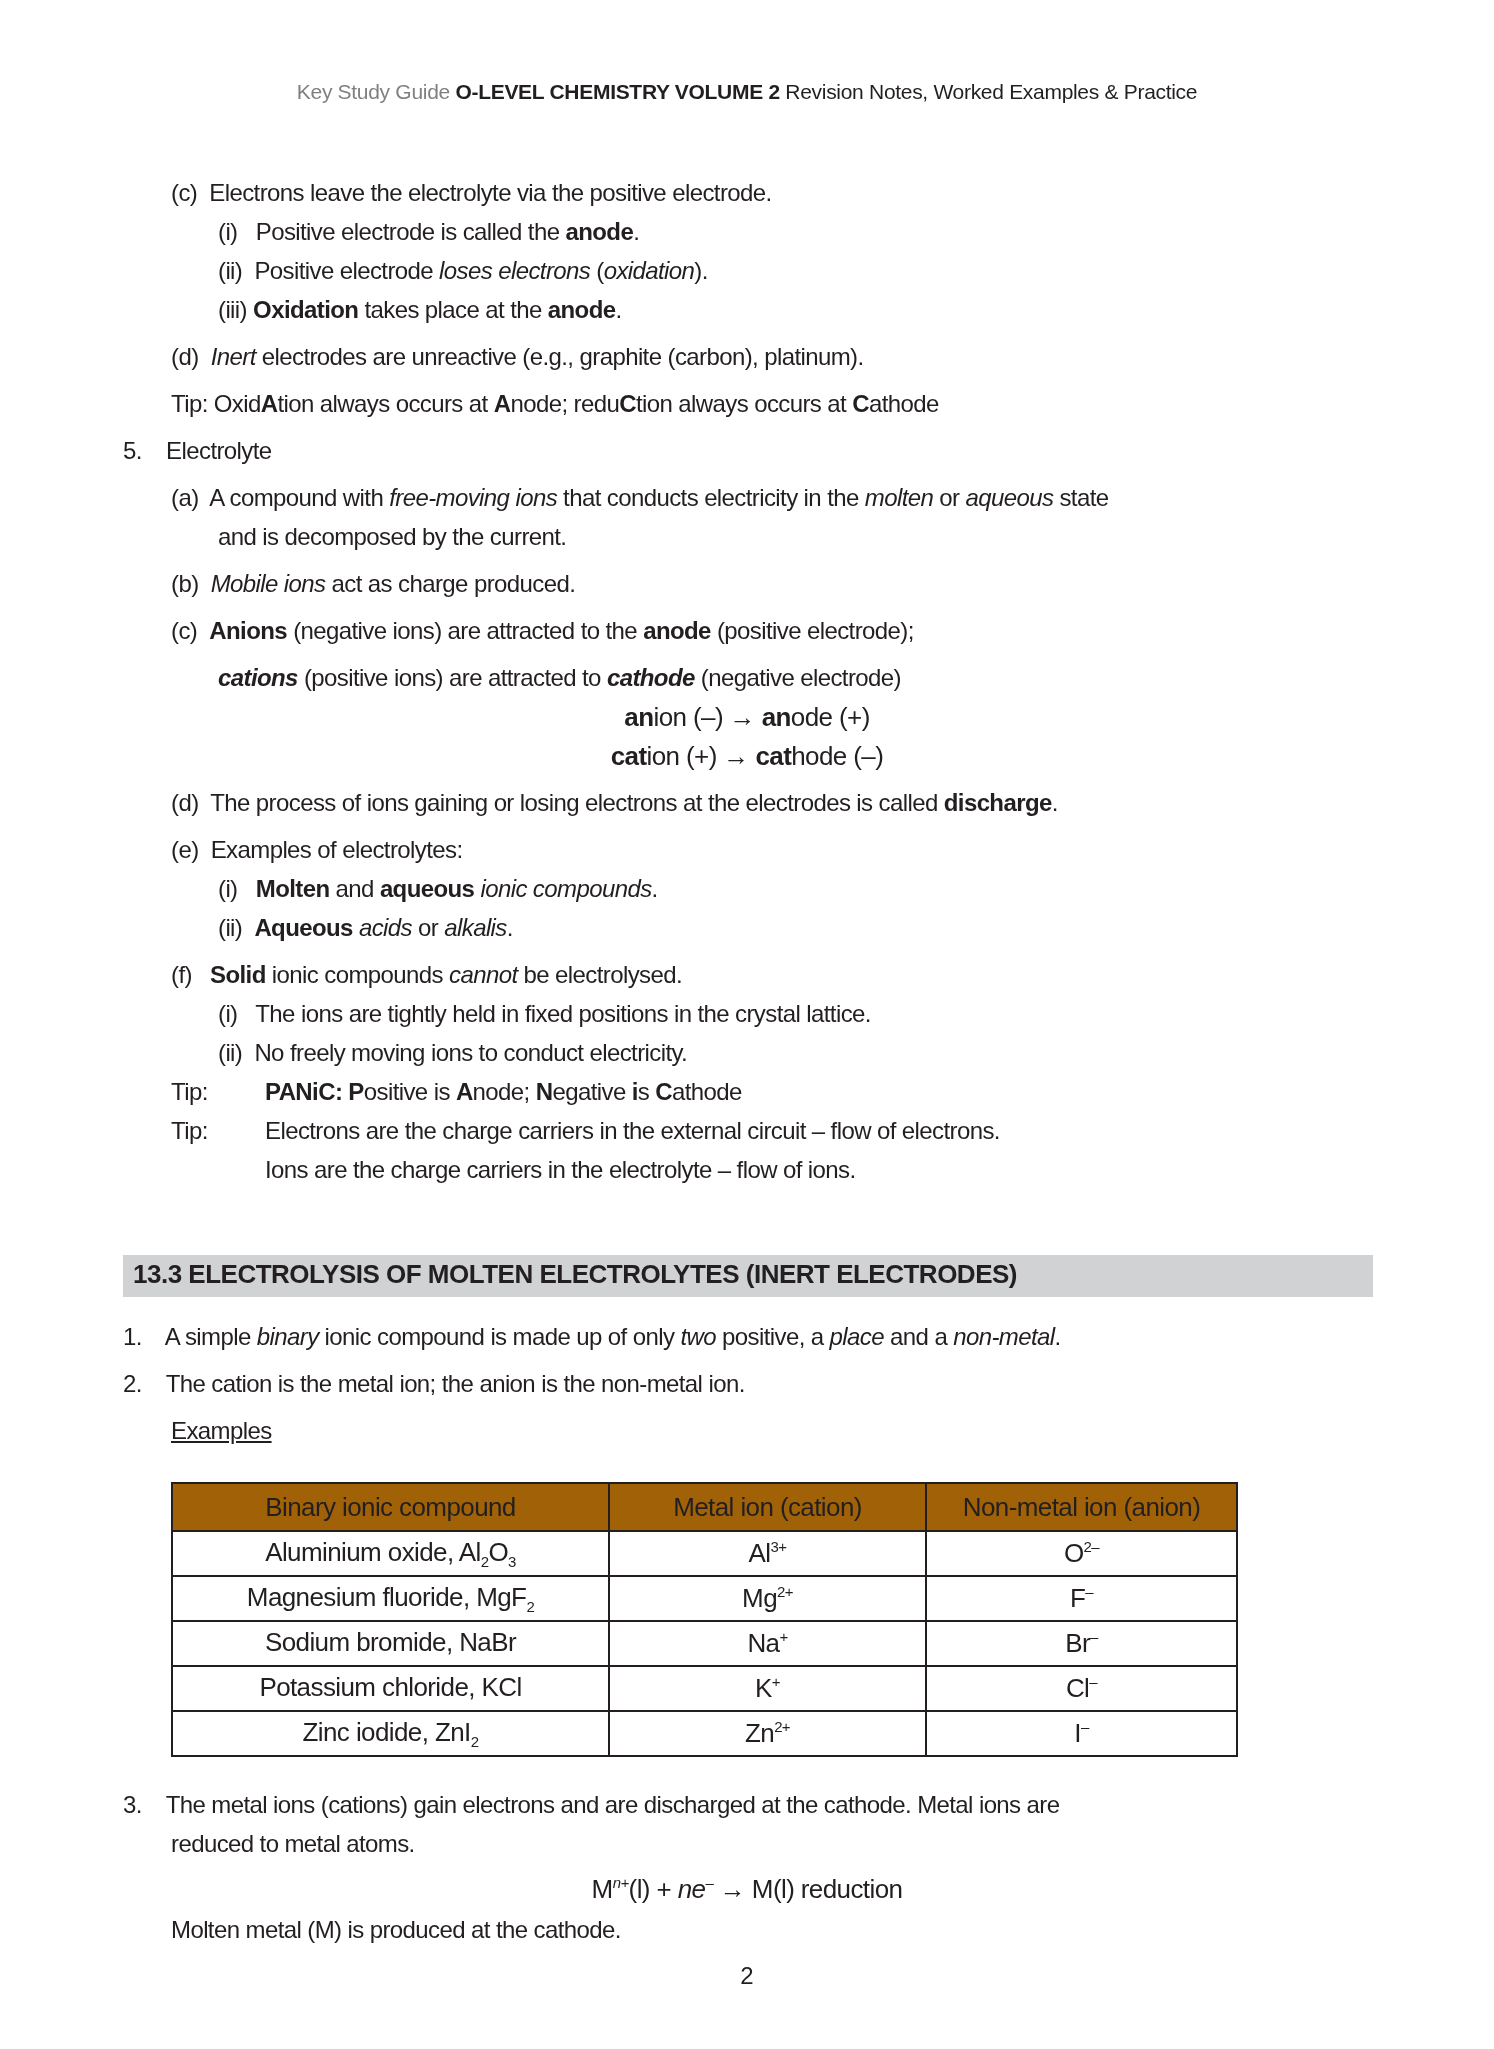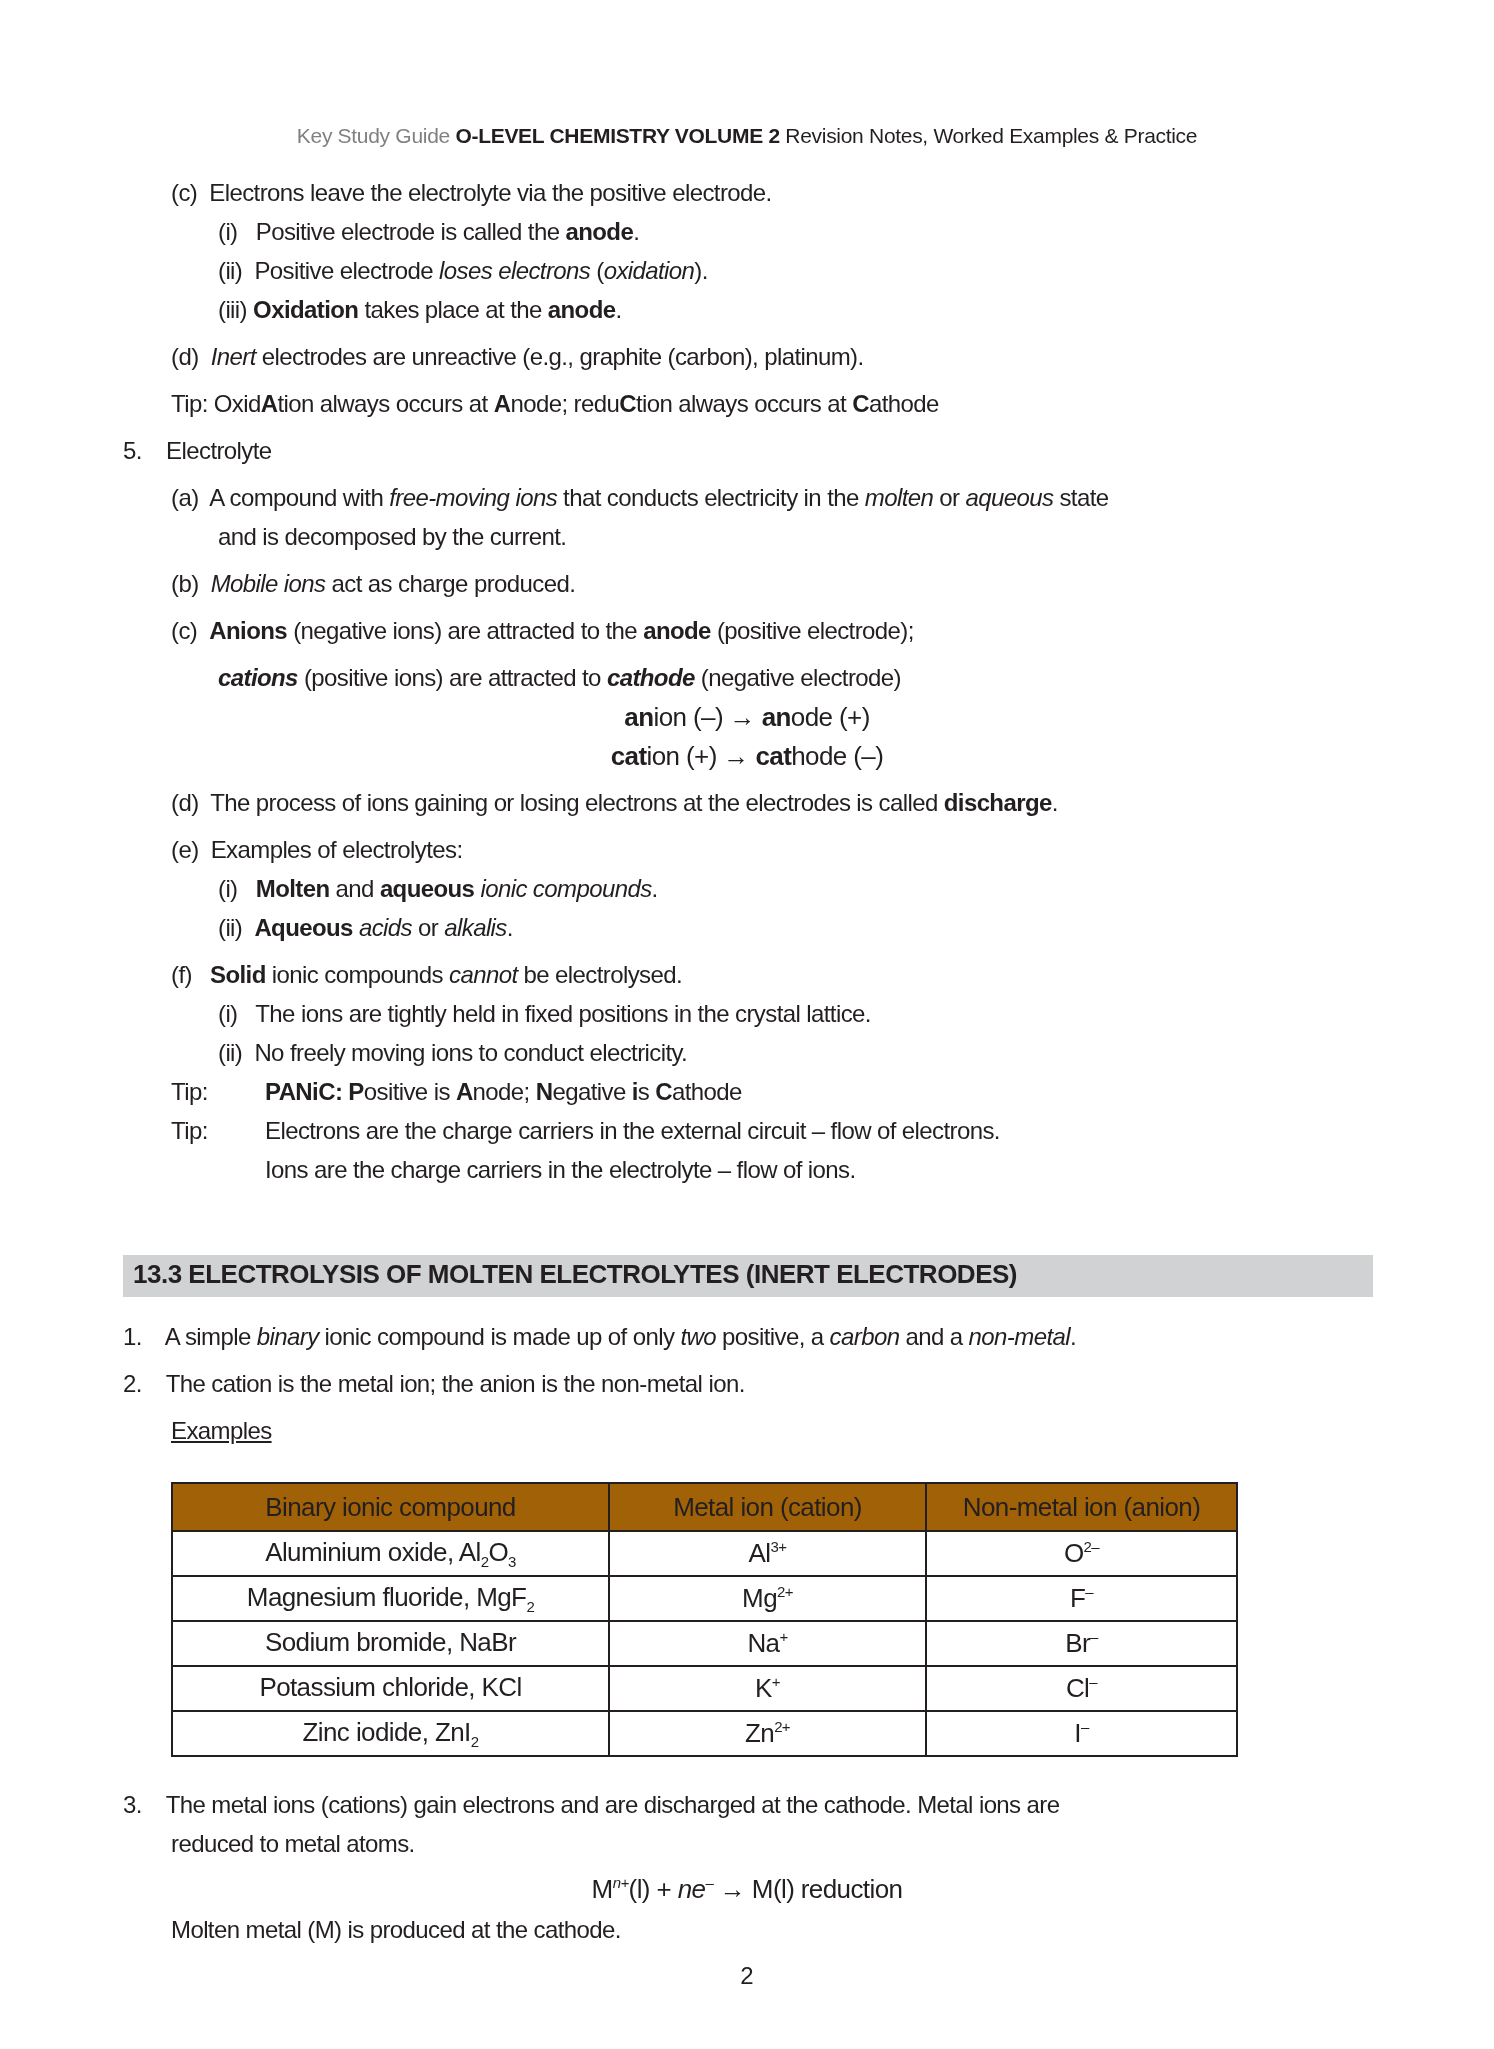--- a/index.html
+++ b/index.html
@@ -1,18 +1,18 @@
 <!DOCTYPE html>
 <html><head>
 <meta charset="utf-8">
 <style>
   html,body{margin:0;padding:0;background:#fff;}
   body{width:1494px;height:2049px;position:relative;overflow:hidden;
        font-family:"Liberation Sans", sans-serif;color:#231f20;}
-  .hdr{position:absolute;top:80px;left:0;width:1494px;text-align:center;font-size:21px;letter-spacing:-0.3px;margin-top:44px;}
+  .hdr{position:absolute;top:80px;left:0;width:1494px;text-align:center;font-size:21px;letter-spacing:-0.3px;}
   .hdr .g{color:#808080;}
   .hdr .b{font-weight:bold;color:#231f20;}
   .ln{position:absolute;font-size:24px;line-height:30px;letter-spacing:-0.6px;white-space:nowrap;}
   .ctr{position:absolute;left:0;width:1494px;text-align:center;font-size:26px;line-height:30px;letter-spacing:-0.6px;}
   b{font-weight:bold;}
   i{font-style:italic;}
   .sec{position:absolute;left:123px;top:1255px;width:1250px;height:42px;background:#d1d2d4;}
   .sec span{position:absolute;left:10px;top:4px;font-size:26px;font-weight:bold;letter-spacing:-0.5px;}
   table{position:absolute;left:171px;top:1482px;width:1067px;border-collapse:collapse;font-size:26px;letter-spacing:-0.6px;}
   th,td{border:2px solid #231f20;text-align:center;height:43px;padding:0;}
@@ -58,21 +58,21 @@
 <div class="ln" style="left:171px;top:1077px">Tip:</div>
 <div class="ln" style="left:265px;top:1077px"><b>PANiC: P</b><span>ositive is </span><b>A</b><span>node; </span><b>N</b><span>egative </span><b>i</b><span>s </span><b>C</b><span>athode</span></div>
 <div class="ln" style="left:171px;top:1116px">Tip:</div>
 <div class="ln" style="left:265px;top:1116px">Electrons are the charge carriers in the external circuit – flow of electrons.</div>
 <div class="ln" style="left:265px;top:1155px">Ions are the charge carriers in the electrolyte – flow of ions.</div>
 
 <div class="sec">
     <span>13.3 ELECTROLYSIS OF MOLTEN ELECTROLYTES (INERT ELECTRODES)</span>
   </div>
 
-<div class="ln" style="left:123px;top:1322px"><span>1.</span>&nbsp;&nbsp;&nbsp; <span>A simple </span><i>binary</i><span> ionic compound is made up of only </span><i>two</i><span> positive, a </span><i>carbon</i><span> and a </span><i>non-metal</i><span>.</span></div>
+<div class="ln" style="left:123px;top:1322px"><span>1.</span>&nbsp;&nbsp;&nbsp; <span>A simple </span><i>binary</i><span> ionic compound is made up of only </span><i>two</i><span> positive, a </span><i>place</i><span> and a </span><i>non-metal</i><span>.</span></div>
 <div class="ln" style="left:123px;top:1369px"><span>2.</span>&nbsp;&nbsp;&nbsp; <span>The cation is the metal ion; the anion is the non-metal ion.</span></div>
 <div class="ln u" style="left:171px;top:1416px">Examples</div>
 
 <table>
   <thead>
       <tr>
     <th>Binary ionic compound</th>
     <th>Metal ion (cation)</th>
     <th>Non-metal ion (anion)</th>
   </tr>

